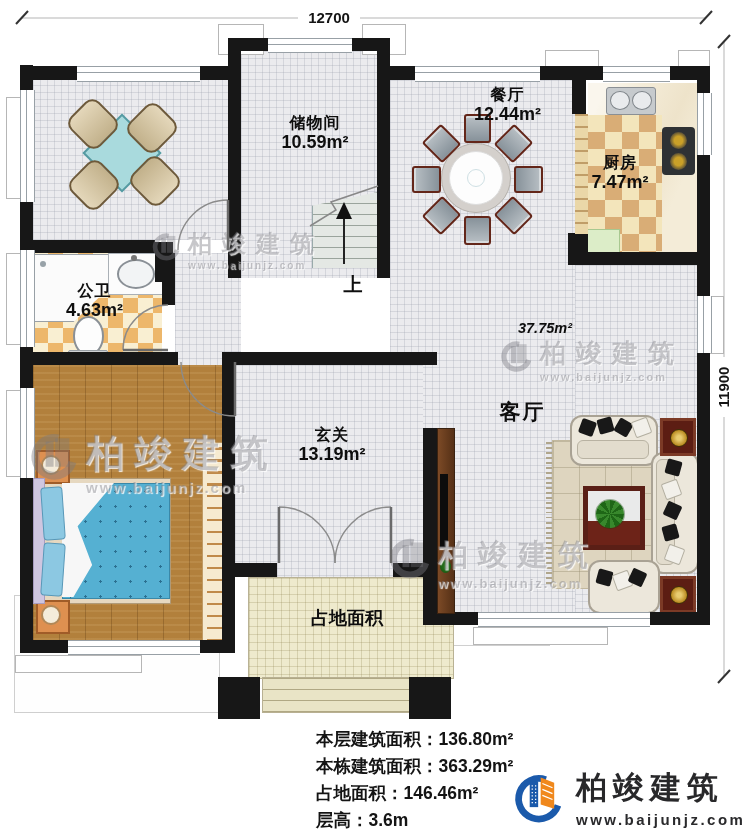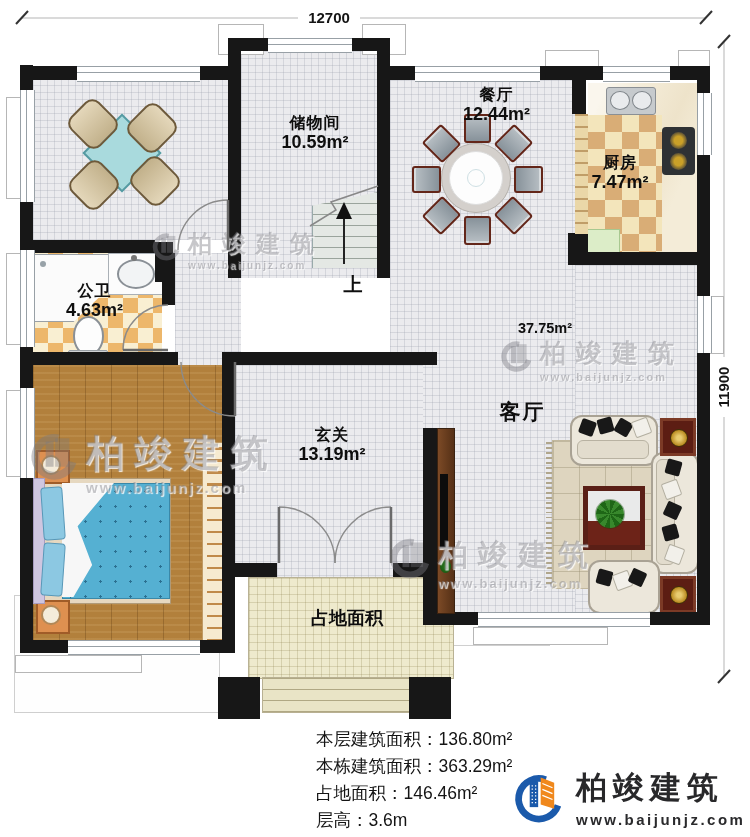--- a/index.html
+++ b/index.html
@@ -30,37 +30,37 @@
   .winH{position:absolute;height:14px;background:#fff;border-top:1px solid #98a0a6;border-bottom:1px solid #98a0a6;
     background-image:linear-gradient(180deg,transparent 0 5px,#98a0a6 5px 6px,transparent 6px);z-index:16;}
   .winV{position:absolute;width:13px;background:#fff;border-left:1px solid #98a0a6;border-right:1px solid #98a0a6;
     background-image:linear-gradient(90deg,transparent 0 5px,#98a0a6 5px 6px,transparent 6px);z-index:16;}
   .sill{position:absolute;background:#fff;border:1px solid #b6b6b6;z-index:2;}
   
   .lbl{position:absolute;text-align:center;color:#0e0e0e;font-weight:700;z-index:30;line-height:1.15;}
   .lbl .nm{font-size:16px;letter-spacing:1px;}
   .lbl .ar{font-size:18px;}
   .big{font-size:21px;letter-spacing:2px;}
-  .mid{font-size:14.5px;}
+  .mid{font-size:14.5px;font-style:italic;}
   .dim{position:absolute;background:#fff;color:#141414;font-weight:700;font-size:15px;text-align:center;z-index:30;}
   
   .chairD{position:absolute;width:23px;height:25px;background:linear-gradient(180deg,#b9c0c5,#87929a);
           border:2px solid #632619;border-radius:3px;box-shadow:inset 0 2px 0 rgba(255,255,255,.45);z-index:6;}
   .chairE{position:absolute;width:36px;height:38px;background:linear-gradient(180deg,#e4d7ba,#c2b18b);
           border:2px solid #6e5a3a;border-radius:10px;z-index:6;}
   .sofa{position:absolute;background:#ece7db;border:2px solid #a9a294;border-radius:12px;z-index:6;}
   .pil{position:absolute;width:15px;height:15px;background:#181818;border-radius:2px;z-index:8;}
   .pilw{position:absolute;width:15px;height:15px;background:#f2f0ea;border:1px solid #b2aea0;border-radius:2px;z-index:8;}
   .sideT{position:absolute;background:#5c1d13;box-shadow:inset 0 0 0 3px #7c3a26;z-index:6;}
   .gold{position:absolute;width:16px;height:16px;border-radius:50%;background:radial-gradient(#e8cc70 20%,#b8891e 70%,#6a4a10);border:1px solid #403008;z-index:7;}
   .wm{position:absolute;display:flex;align-items:center;gap:8px;z-index:22;color:rgba(122,122,128,.42);
       text-shadow:1px 1px 1px rgba(255,255,255,.85);pointer-events:none;}
   .wm .c{font-weight:700;letter-spacing:10px;white-space:nowrap;}
   .wm .w{font-weight:700;letter-spacing:2px;white-space:nowrap;}
-  .info-row{font-size:17.5px;font-weight:400;color:#141414;line-height:27px;white-space:nowrap;}
+  .info-row{font-size:17.5px;font-weight:700;color:#141414;line-height:27px;white-space:nowrap;}
   .lamp{position:absolute;width:16px;height:16px;border-radius:50%;background:#f4ecda;border:2px solid #b08858;z-index:7;}
   .nstand{position:absolute;width:30px;height:30px;background:#de9050;border:2px solid #a05c28;z-index:6;}
 </style>
 </head>
 <body>
 
 <div class="page">
 
   <div class="ground" style="left:14px;top:595px;width:204px;height:116px;"></div>
   <div class="ground" style="left:452px;top:595px;width:96px;height:49px;"></div>
@@ -275,21 +275,21 @@
     <line x1="700" y1="24" x2="712" y2="11" stroke="#333" stroke-width="2"></line>
     <line x1="724" y1="42" x2="724" y2="677" stroke="#b5b5b5" stroke-width="1"></line>
     <line x1="718" y1="48" x2="730" y2="35" stroke="#333" stroke-width="2"></line>
     <line x1="718" y1="683" x2="730" y2="670" stroke="#333" stroke-width="2"></line>
   </svg>
 
   <div class="lbl" style="left:255px;top:114px;width:120px;">
     <div class="nm">储物间</div>
     <div class="ar">10.59m²</div>
   </div>
-  <div class="lbl" style="left:444px;top:86px;width:105px;">
+  <div class="lbl" style="left:455px;top:86px;width:105px;">
     <div class="nm">餐厅</div>
     <div class="ar">12.44m²</div>
   </div>
   <div class="lbl" style="left:560px;top:154px;width:120px;">
     <div class="nm">厨房</div>
     <div class="ar">7.47m²</div>
   </div>
   <div class="lbl" style="left:42px;top:282px;width:105px;">
     <div class="nm">公卫</div>
     <div class="ar">4.63m²</div>

